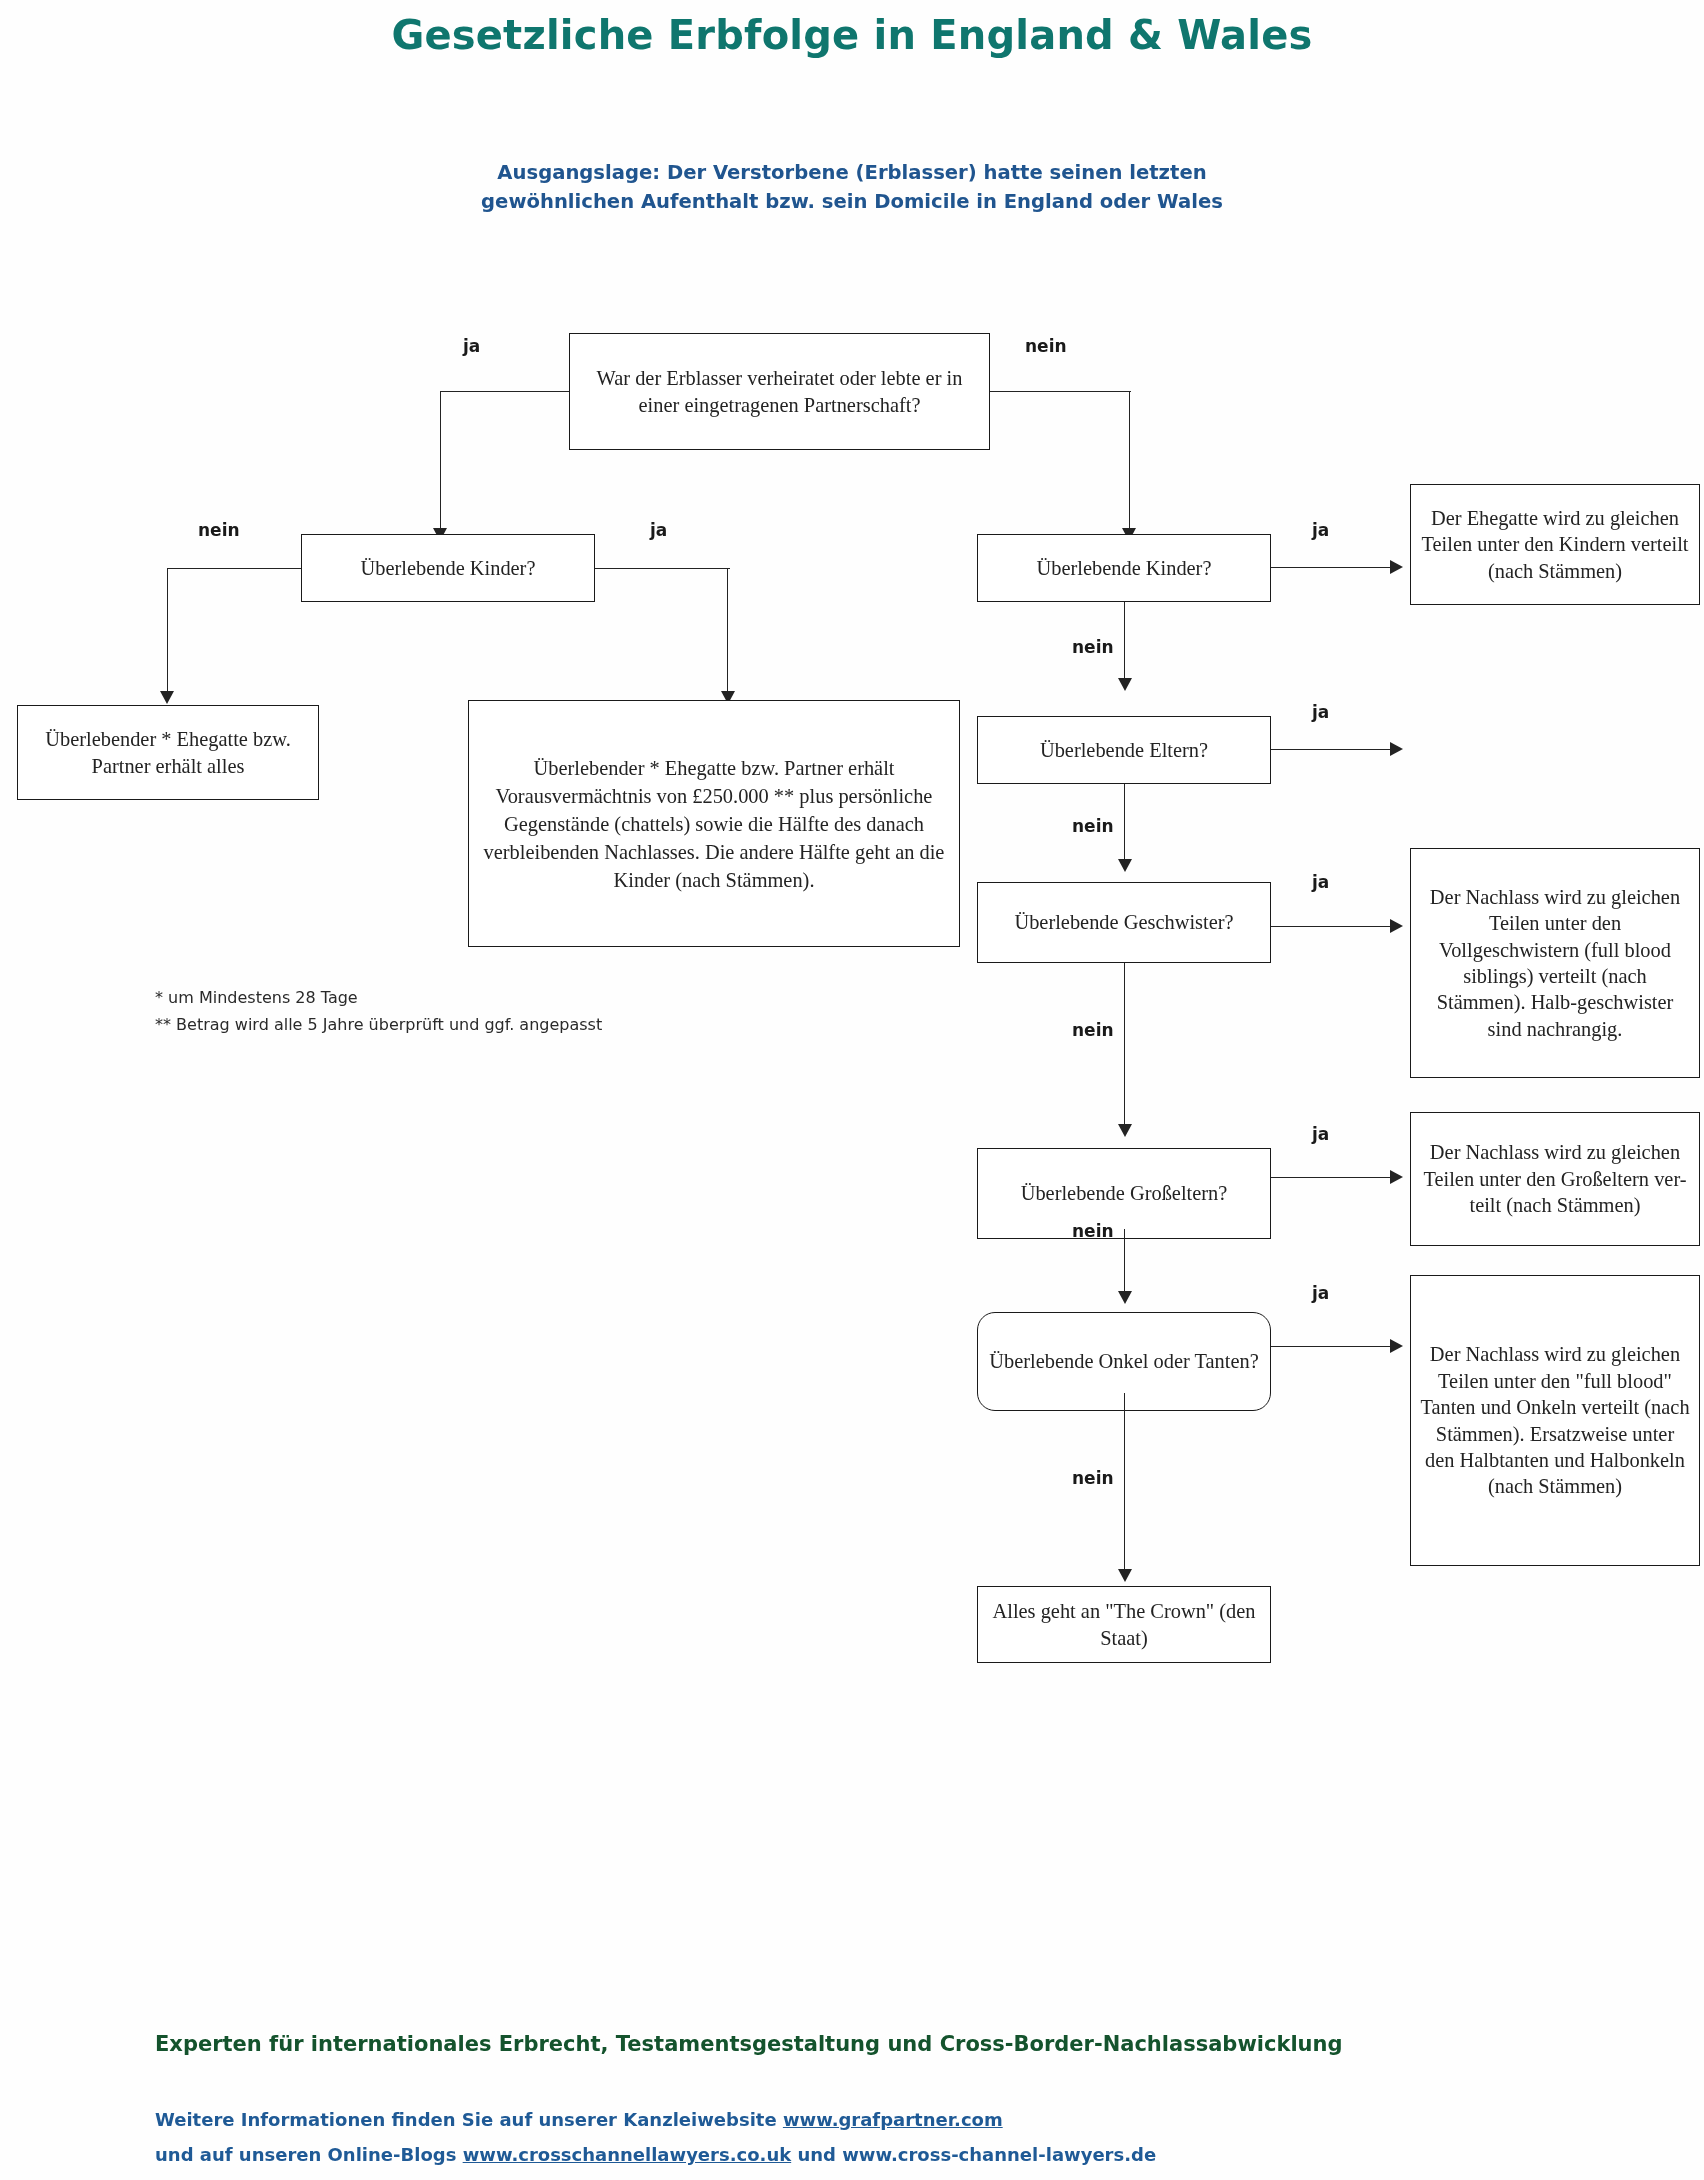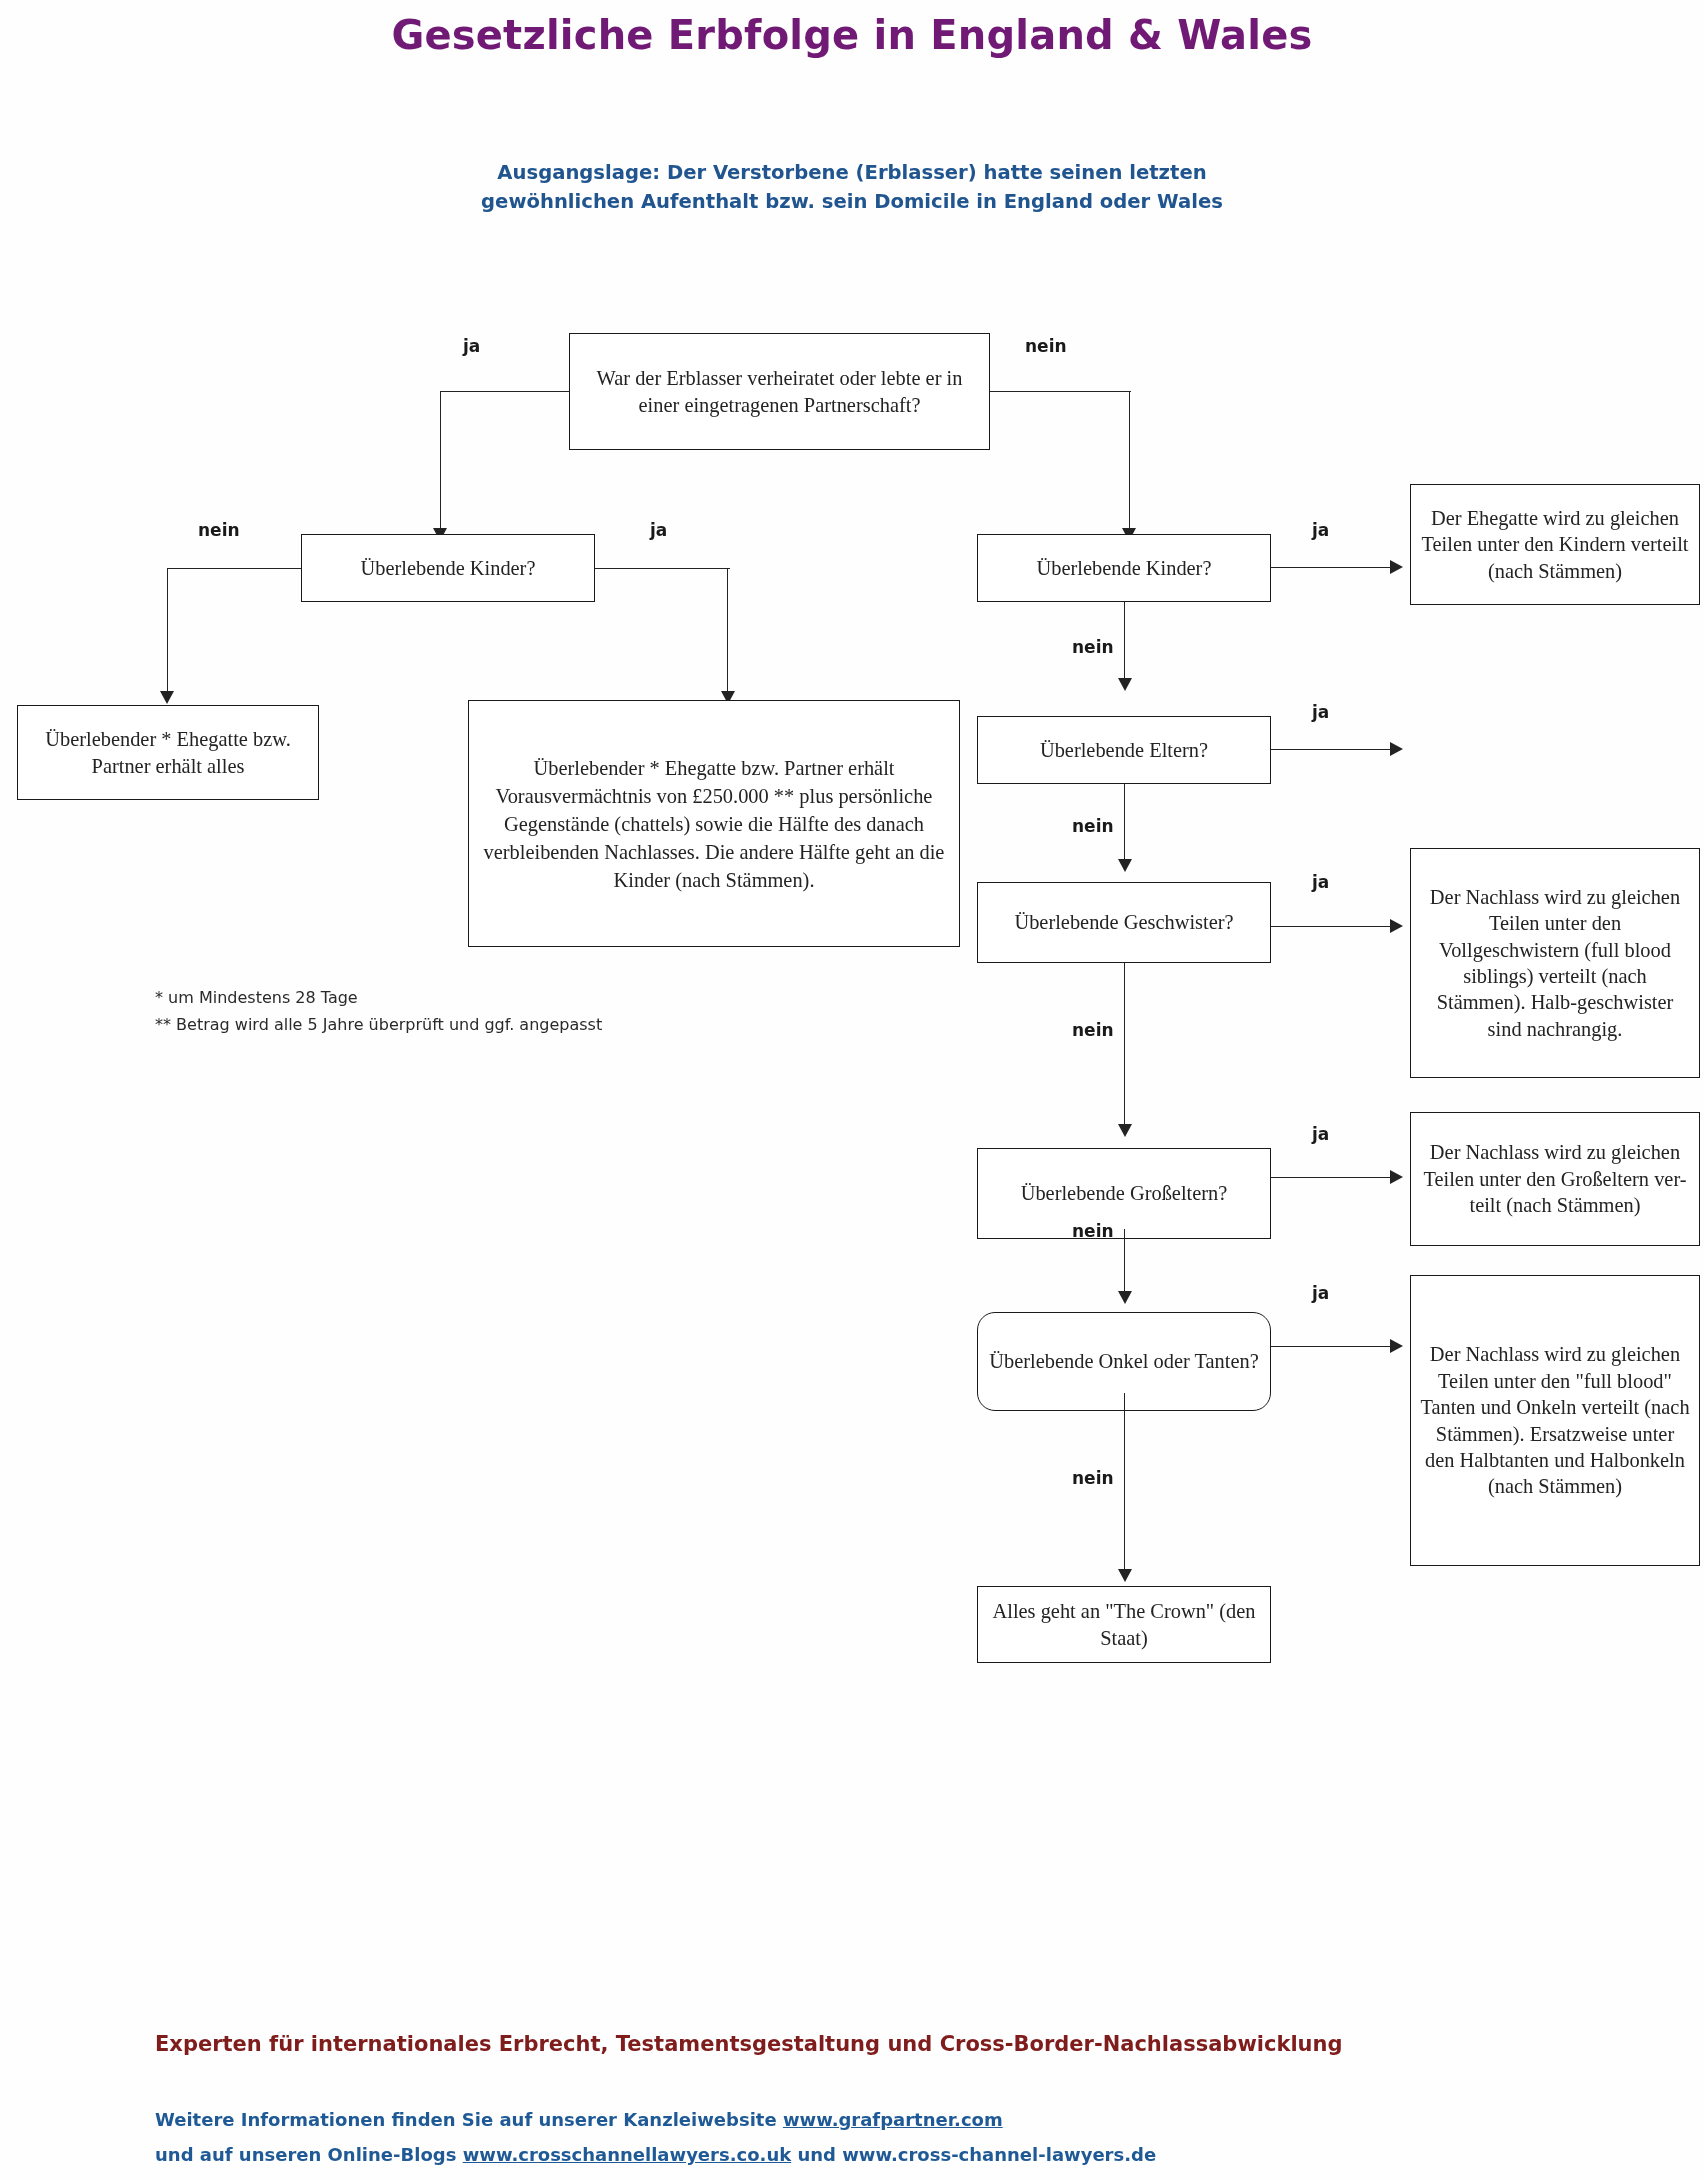--- a/index.html
+++ b/index.html
@@ -16,21 +16,21 @@
   
   .title{
     position:absolute;
     left:0; right:0;
     top:12px;
     text-align:center;
     font-family:"DejaVu Sans", sans-serif;
     font-weight:bold;
     font-size:40px;
     letter-spacing:0.2px;
-    color:#701a75;
+    color:#0f766e;
   }
   .subtitle{
     position:absolute;
     left:0; right:0;
     top:158px;
     text-align:center;
     font-family:"DejaVu Sans", sans-serif;
     font-weight:bold;
     font-size:19.6px;
     line-height:29px;
@@ -128,21 +128,21 @@
   }
 
   
   .footer-head{
     position:absolute;
     left:155px;
     top:2032px;
     font-family:"DejaVu Sans", sans-serif;
     font-weight:bold;
     font-size:21px;
-    color:#7f1d1d;
+    color:#14532d;
     white-space:nowrap;
   }
   .footer-lines{
     position:absolute;
     left:155px;
     top:2102px;
     font-family:"DejaVu Sans", sans-serif;
     font-weight:bold;
     font-size:18px;
     line-height:35px;

